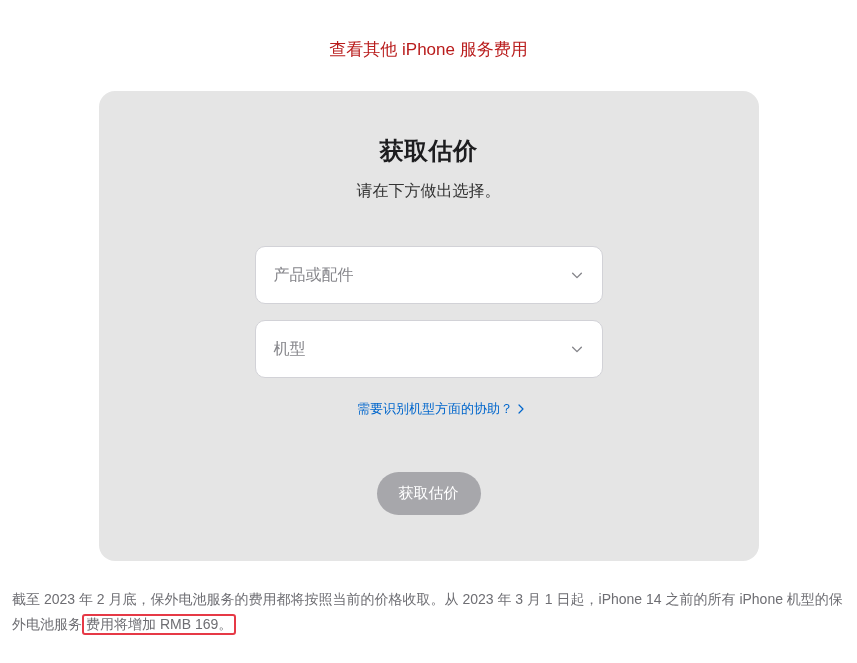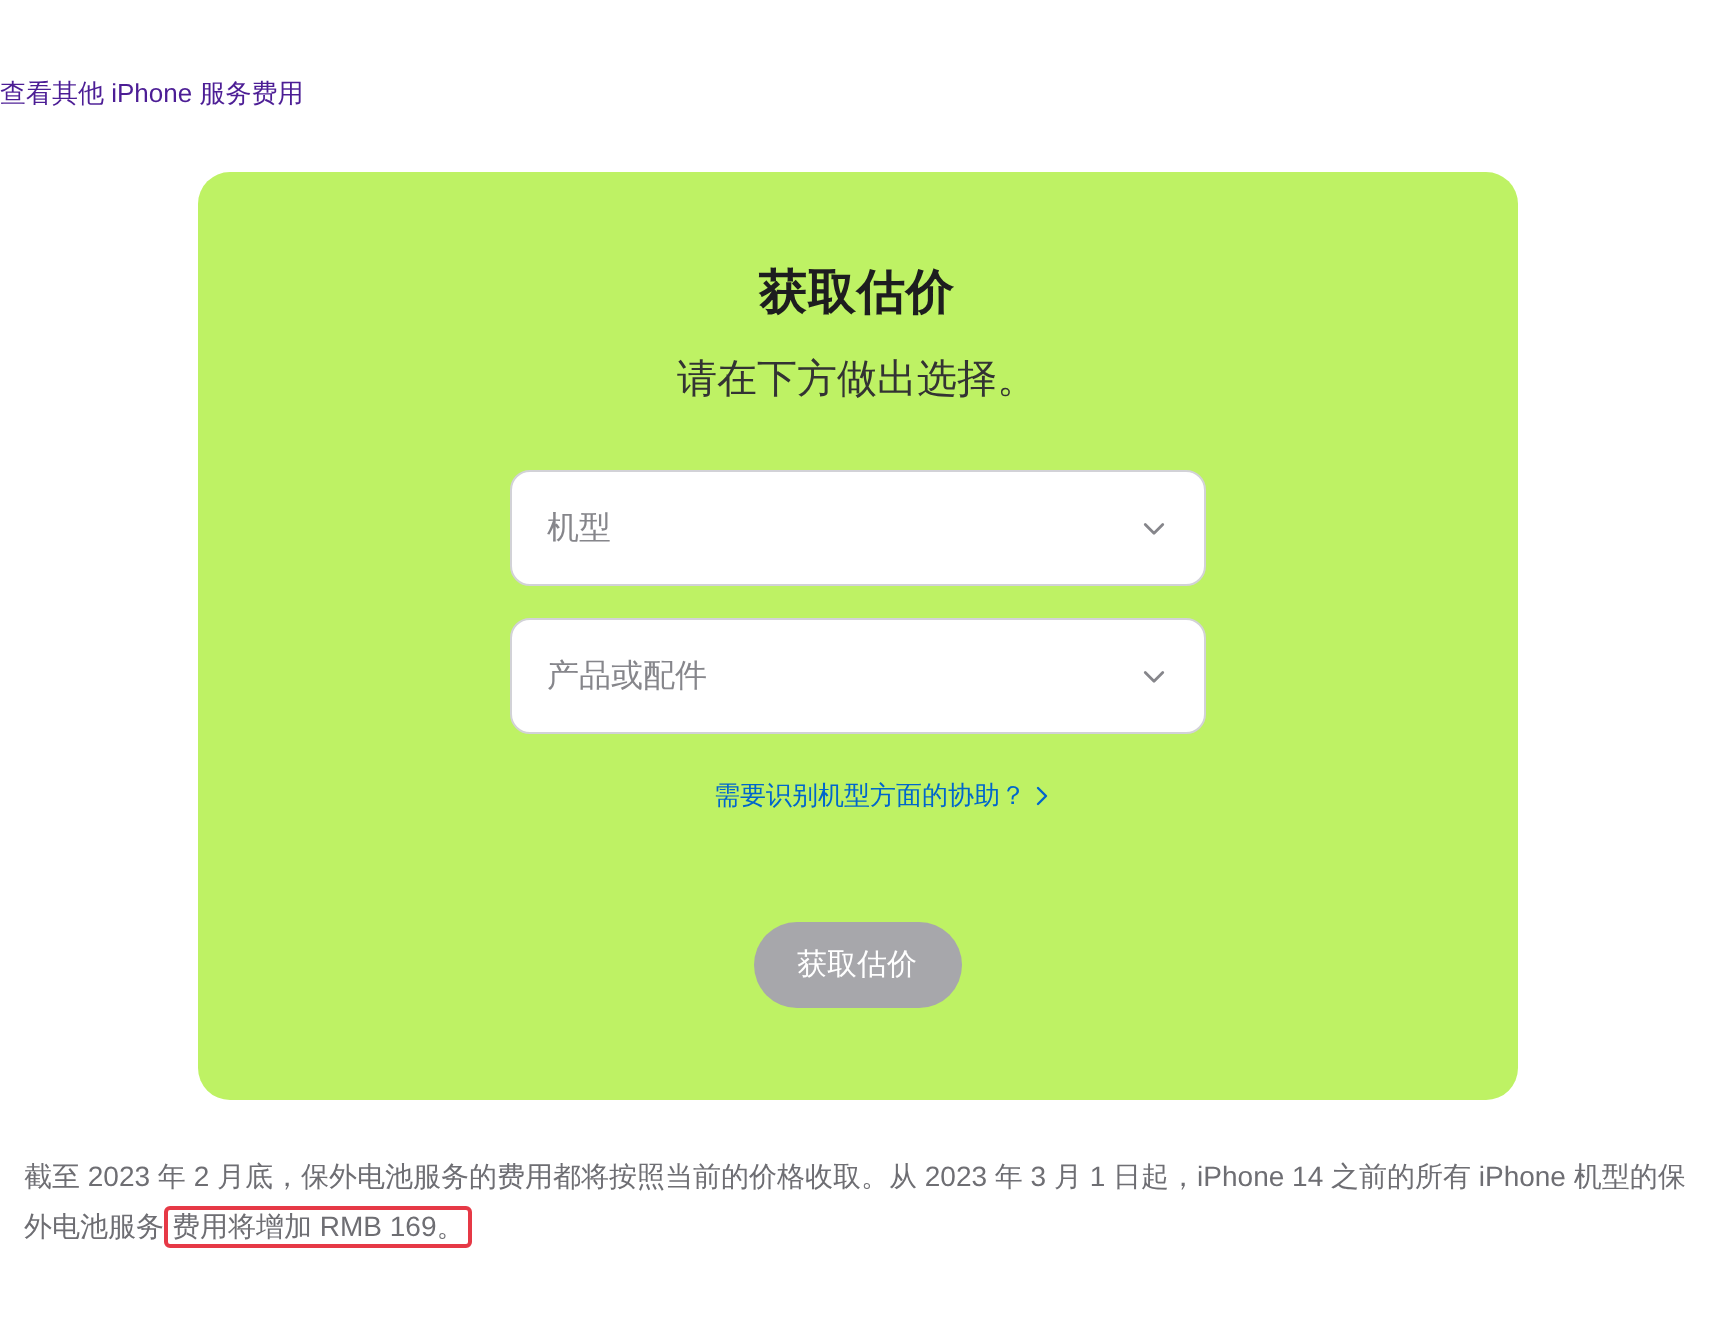--- a/index.html
+++ b/index.html
@@ -1,20 +1,20 @@
 <!DOCTYPE html>
 <html><head>
   <meta charset="utf-8">
   <style>
     * { margin: 0; padding: 0; box-sizing: border-box; }
     body { font-family: -apple-system, "SF Pro Text", "Helvetica Neue", Arial, sans-serif; background: #fff; width: 857px; height: 663px; overflow: hidden; color: #1d1d1f; }
-    .top-link { text-align: left; font-size: 13px; color: #4c1d95; padding-top: 38px; padding-bottom: 30px; cursor: pointer; }
-    .card { width: 660px; margin: 0 auto 18px auto; background: #bef264; border-radius: 16px; padding: 44px 48px 46px 48px; text-align: center; }
+    .top-link { text-align: center; font-size: 17px; color: #b91c1c; padding-top: 38px; padding-bottom: 30px; cursor: pointer; }
+    .card { width: 660px; margin: 0 auto 18px auto; background: #e5e5e5; border-radius: 16px; padding: 44px 48px 46px 48px; text-align: center; }
     .card-title { font-size: 24px; font-weight: 600; letter-spacing: 0.5px; margin-bottom: 14px; }
-    .card-sub { font-size: 20px; color: #333; margin-bottom: 32px; }
+    .card-sub { font-size: 16px; color: #333; margin-bottom: 44px; }
     .select-box { position: relative; width: 348px; margin: 0 auto 16px auto; background: #fff; border: 1px solid #d2d2d7; border-radius: 10px; height: 58px; display: flex; align-items: center; padding: 0 18px; cursor: pointer; }
     .select-label { color: #86868b; font-size: 16px; text-align: left; flex: 1; }
     .chevron-down { width: 14px; height: 14px; flex: 0 0 auto; }
     .chevron-down svg { width: 14px; height: 14px; display: block; }
     .help-link { display: inline-flex; align-items: center; gap: 5px; color: #06c; font-size: 13px; margin-top: 6px; margin-bottom: 54px; cursor: pointer; margin-left: 24px; }
     .help-link svg { width: 6px; height: 10px; }
     .btn { display: inline-block; background: #a7a7ab; color: #fff; font-size: 15px; padding: 12px 22px; border-radius: 22px; border: none; }
     .footer { padding: 8px 12px 0 12px; font-size: 14px; line-height: 1.8; color: #6e6e73; }
     .footer p { margin-bottom: 14px; }
     .footer .hl { display: inline; border: 2px solid #e63946; border-radius: 3px; padding: 0 2px 1px 2px; color: #6e6e73; }
@@ -22,30 +22,30 @@
 </head>
 <body>
 
 <div class="top-link">查看其他 iPhone 服务费用</div>
 
 <div class="card">
   <div class="card-title">获取估价</div>
   <div class="card-sub">请在下方做出选择。</div>
 
   <div class="select-box">
-    <div class="select-label">机型</div>
+    <div class="select-label">产品或配件</div>
     <span class="chevron-down">
       <svg viewBox="0 0 16 16" fill="none">
           <path d="M3 6l5 5 5-5" stroke="#86868b" stroke-width="1.6" stroke-linecap="round" stroke-linejoin="round"></path>
         </svg>
     </span>
   </div>
 
   <div class="select-box">
-    <div class="select-label">产品或配件</div>
+    <div class="select-label">机型</div>
     <span class="chevron-down">
       <svg viewBox="0 0 16 16" fill="none">
           <path d="M3 6l5 5 5-5" stroke="#86868b" stroke-width="1.6" stroke-linecap="round" stroke-linejoin="round"></path>
         </svg>
     </span>
   </div>
 
   <div class="help-link">
     <span>需要识别机型方面的协助？</span>
     <span>

